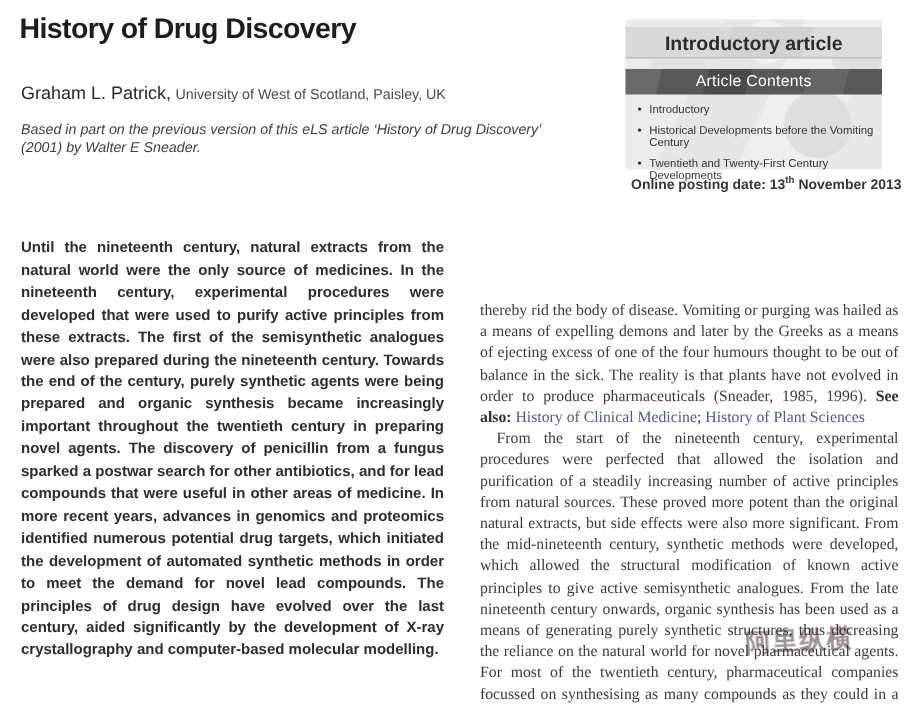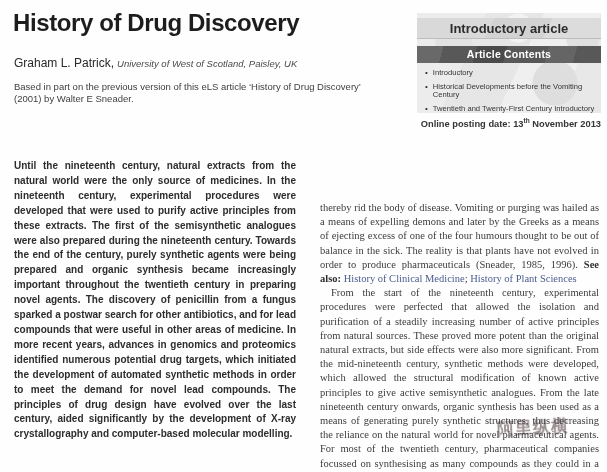--- a/index.html
+++ b/index.html
@@ -6,53 +6,53 @@
   html,body { background:#ffffff; }
   #page {
     position:relative; width:607px; height:472px;
     background:#fefefe; overflow:hidden;
     font-family:"Liberation Sans", sans-serif;
     color:#2e2e2e;
   }
   
   .title {
     position:absolute; left:13px; top:9px;
-    font-size:24px; font-weight:bold; letter-spacing:-0.4px; color:#1d1d1d;
+    font-size:19px; font-weight:bold; letter-spacing:-0.4px; color:#1d1d1d;
     white-space:nowrap;
   }
   .author-line { position:absolute; left:14px; top:53px; white-space:nowrap; }
   .author-name { font-size:12px; font-weight:normal; color:#282828; }
-  .affiliation { font-size:9.5px; font-style:italic; color:#4b4b4b; margin-left:3px; }
+  .affiliation { font-size:9.5px; color:#4b4b4b; margin-left:3px; }
   .based-note {
     position:absolute; left:14px; top:81px; width:362px;
-    font-size:9.5px; color:#3e3e3e; line-height:11.8px;
+    font-size:9.5px; font-style:italic; color:#3e3e3e; line-height:11.8px;
   }
   
   .info-box {
-    position:absolute; left:417px; top:13px; width:184px; height:100px;
+    position:absolute; left:417px; top:13px; width:171px; height:100px;
     background:
       radial-gradient(circle at 20% 30%, #e2e2e2 0 18px, transparent 19px),
       radial-gradient(circle at 75% 70%, #dedede 0 22px, transparent 23px),
       radial-gradient(circle at 55% 15%, #f2f2f2 0 14px, transparent 15px),
       radial-gradient(circle at 90% 25%, #e0e0e0 0 16px, transparent 17px),
       linear-gradient(115deg, #ececec 0 30%, #e6e6e6 30% 55%, #efefef 55% 80%, #e8e8e8 80%);
   }
   .intro-bar {
     margin-top:5px; height:21px; line-height:21px;
     background:linear-gradient(115deg, #d9d9d9 0 40%, #d2d2d2 40% 70%, #dcdcdc 70%);
     border-bottom:1px solid #bdbdbd;
     text-align:center; font-size:13px; font-weight:bold; color:#2c2c2c;
   }
   .ac-bar {
     margin-top:7px; height:17px; line-height:17px;
     background:
       linear-gradient(105deg, rgba(255,255,255,0.10) 0 14%, transparent 14% 32%,
         rgba(0,0,0,0.16) 32% 48%, transparent 48% 70%, rgba(255,255,255,0.08) 70% 85%, transparent 85%),
       #585858;
-    text-align:center; font-size:10.5px; font-weight:bold; color:#ffffff;
+    text-align:center; font-size:10.5px; font-weight:normal; color:#ffffff;
     letter-spacing:0.2px;
   }
   .toc { list-style:none; padding:6px 4px 0 8px; }
   .toc li {
     display:flex; align-items:flex-start;
     font-size:7.6px; color:#333333; margin-bottom:5px; line-height:8.5px;
     cursor:pointer;
   }
   .toc li .bullet { font-size:8px; line-height:8px; margin-right:5px; color:#2f2f2f; }
   .posting-date {
@@ -110,21 +110,21 @@
       <li>
         <span class="bullet">•</span>
         <span>Introductory</span>
       </li>
       <li>
         <span class="bullet">•</span>
         <span>Historical Developments before the Vomiting Century</span>
       </li>
       <li>
         <span class="bullet">•</span>
-        <span>Twentieth and Twenty-First Century Introductory</span>
+        <span>Twentieth and Twenty-First Century Developments</span>
       </li>
     </ul>
   </div>
 
   <div class="posting-date">
     <span>Online posting date:</span>
     <span>13</span><sup>th</sup><span> November 2013</span>
   </div>
 
   <div class="columns">

